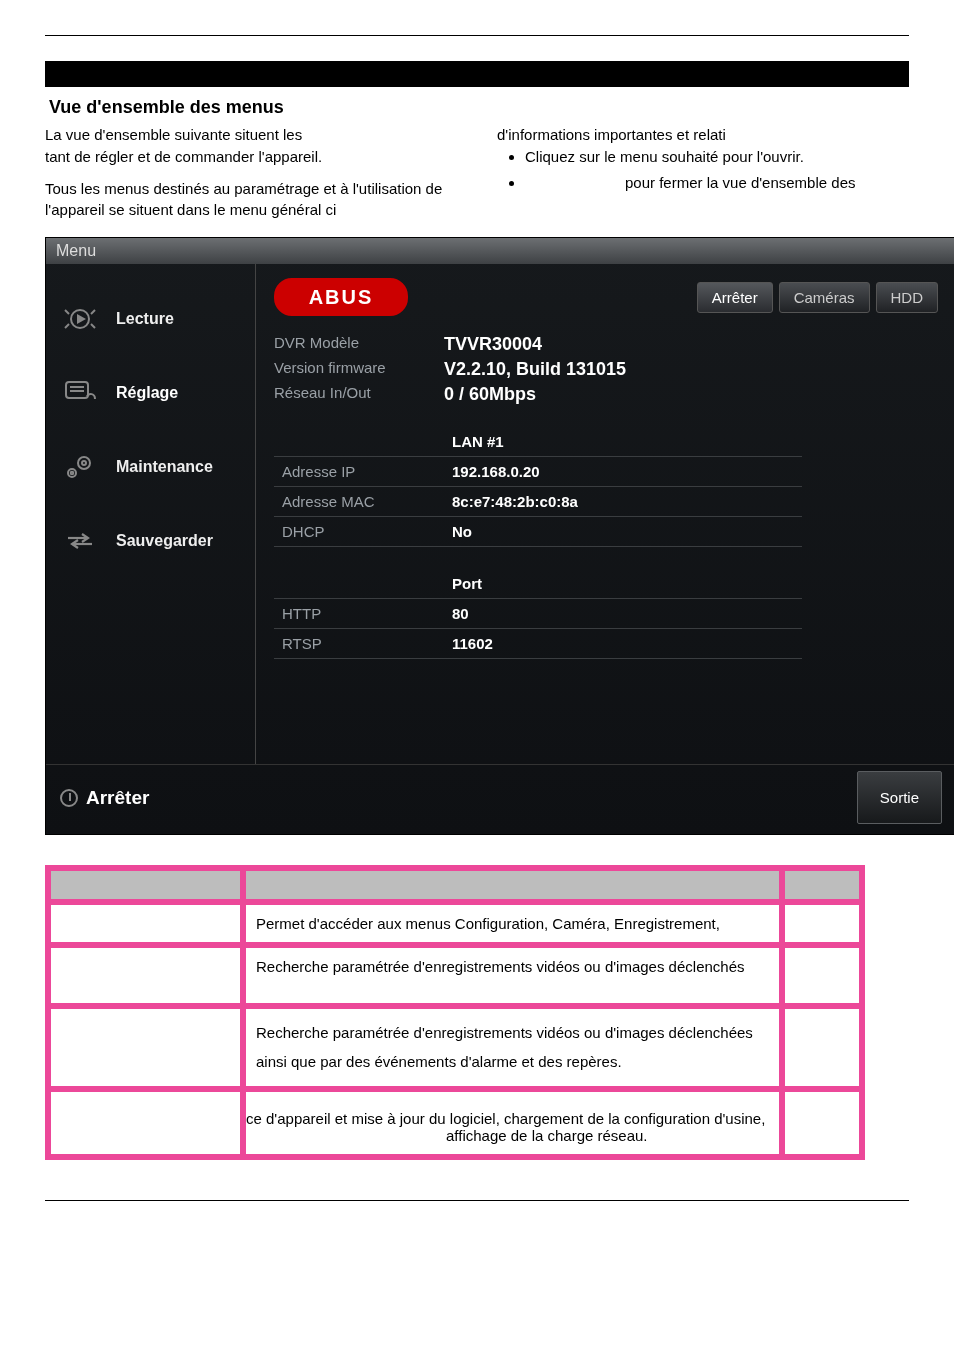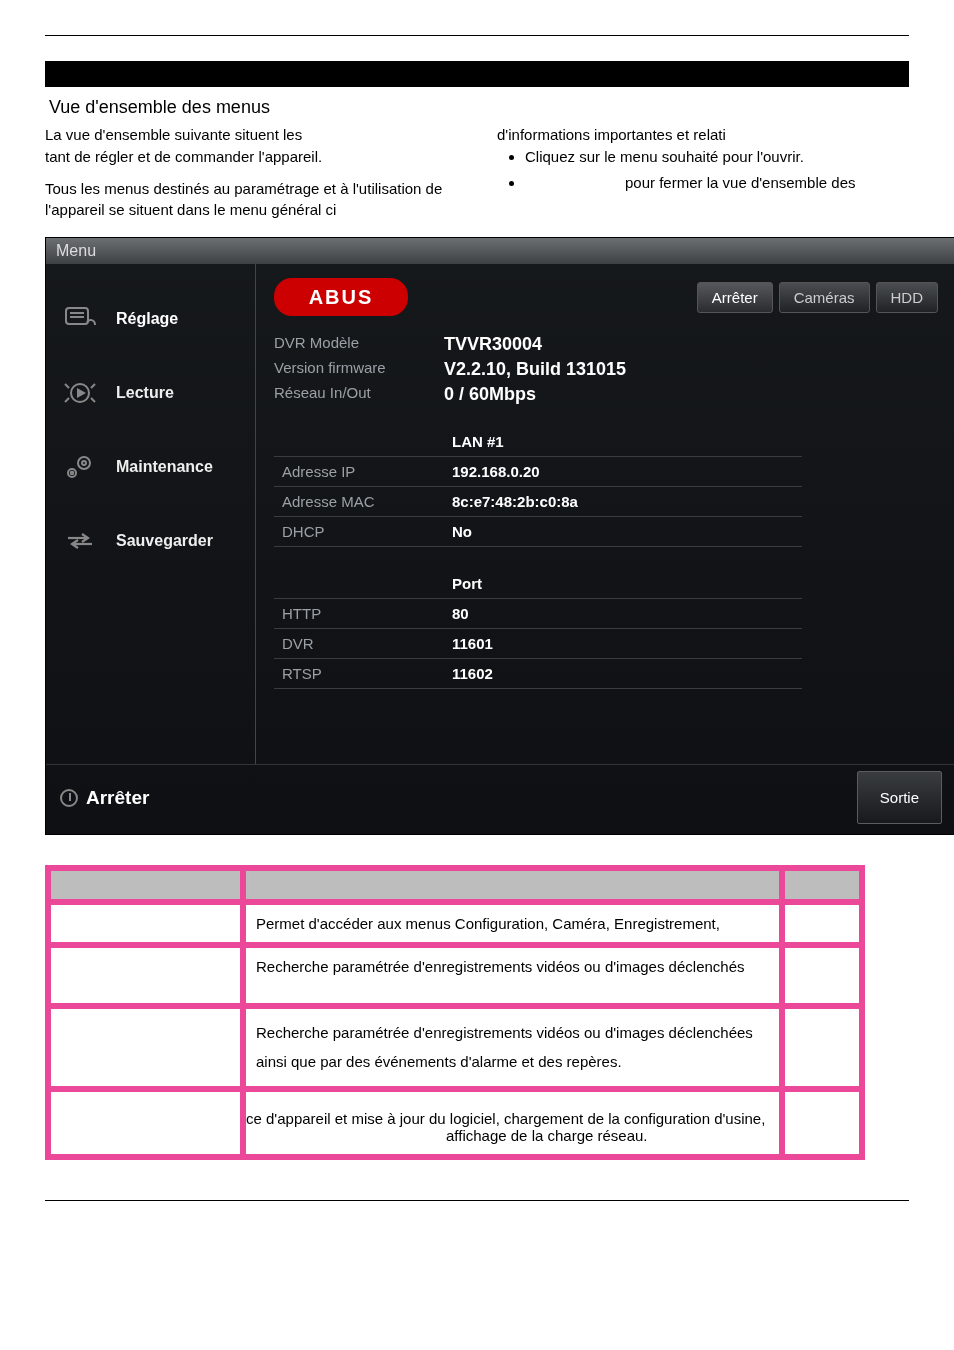--- a/index.html
+++ b/index.html
@@ -8,21 +8,21 @@
     background: #fff;
     color: #000;
     width: 954px;
     margin: 0 auto;
     padding: 35px 45px 40px 45px;
     font-size: 15px;
   }
   .topline { border-top: 1px solid #000; margin-bottom: 25px; }
   .blackbar { background: #000; height: 26px; width: 100%; }
   .heading {
-    font-weight: normal;
+    font-weight: bold;
     font-size: 18px;
     margin: 10px 0 6px 4px;
   }
   .cols {
     display: flex;
     gap: 40px;
     line-height: 1.45;
   }
   .cols > div { flex: 1; }
   ul.bullets { list-style: disc; padding-left: 28px; }
@@ -181,52 +181,52 @@
     </ul>
   </div>
 </div>
 
 <div class="dvr">
   <div class="dvr-titlebar">Menu</div>
 
   <div class="dvr-body">
 
     <div class="sidebar">
-      <div class="side-item active">
-        <span class="icon">
-          <svg width="36" height="30" viewBox="0 0 36 30">
-              <g fill="none" stroke="#888" stroke-width="2">
-                <rect x="4" y="4" width="22" height="16" rx="3"></rect>
-                <line x1="8" y1="9" x2="22" y2="9"></line>
-                <line x1="8" y1="13" x2="22" y2="13"></line>
-              </g>
-              <g stroke="#888" stroke-width="2" fill="none">
-                <path d="M25 18c2-3 8-3 8 3"></path>
-              </g>
-            </svg>
-        </span>
-        <span class="label">Réglage</span>
-      </div>
-
       <div class="side-item">
         <span class="icon">
           <svg width="36" height="30" viewBox="0 0 36 30">
               <g fill="none" stroke="#888" stroke-width="2">
                 <circle cx="18" cy="15" r="9"></circle>
                 <polygon points="15,10 24,15 15,20" fill="#888" stroke="none"></polygon>
                 <line x1="3" y1="6" x2="7" y2="10"></line>
                 <line x1="3" y1="24" x2="7" y2="20"></line>
                 <line x1="33" y1="6" x2="29" y2="10"></line>
                 <line x1="33" y1="24" x2="29" y2="20"></line>
               </g>
             </svg>
         </span>
         <span class="label">Lecture</span>
       </div>
 
+      <div class="side-item active">
+        <span class="icon">
+          <svg width="36" height="30" viewBox="0 0 36 30">
+              <g fill="none" stroke="#888" stroke-width="2">
+                <rect x="4" y="4" width="22" height="16" rx="3"></rect>
+                <line x1="8" y1="9" x2="22" y2="9"></line>
+                <line x1="8" y1="13" x2="22" y2="13"></line>
+              </g>
+              <g stroke="#888" stroke-width="2" fill="none">
+                <path d="M25 18c2-3 8-3 8 3"></path>
+              </g>
+            </svg>
+        </span>
+        <span class="label">Réglage</span>
+      </div>
+
       <div class="side-item">
         <span class="icon">
           <svg width="36" height="30" viewBox="0 0 36 30">
               <g fill="none" stroke="#888" stroke-width="2">
                 <circle cx="22" cy="11" r="6"></circle>
                 <circle cx="22" cy="11" r="2"></circle>
                 <circle cx="10" cy="21" r="4"></circle>
                 <circle cx="10" cy="21" r="1.3"></circle>
               </g>
             </svg>
@@ -303,25 +303,20 @@
           <td></td>
           <td class="val">Port</td>
           <td></td>
         </tr>
         <tr>
           <td>HTTP</td>
           <td class="val">80</td>
           <td></td>
         </tr>
         <tr>
-          <td>DVR</td>
-          <td class="val">11601</td>
-          <td></td>
-        </tr>
-        <tr>
           <td>RTSP</td>
           <td class="val">11602</td>
           <td></td>
         </tr>
       </tbody>
         </table>
     </div>
   </div>
 
   <div class="dvr-footer">

